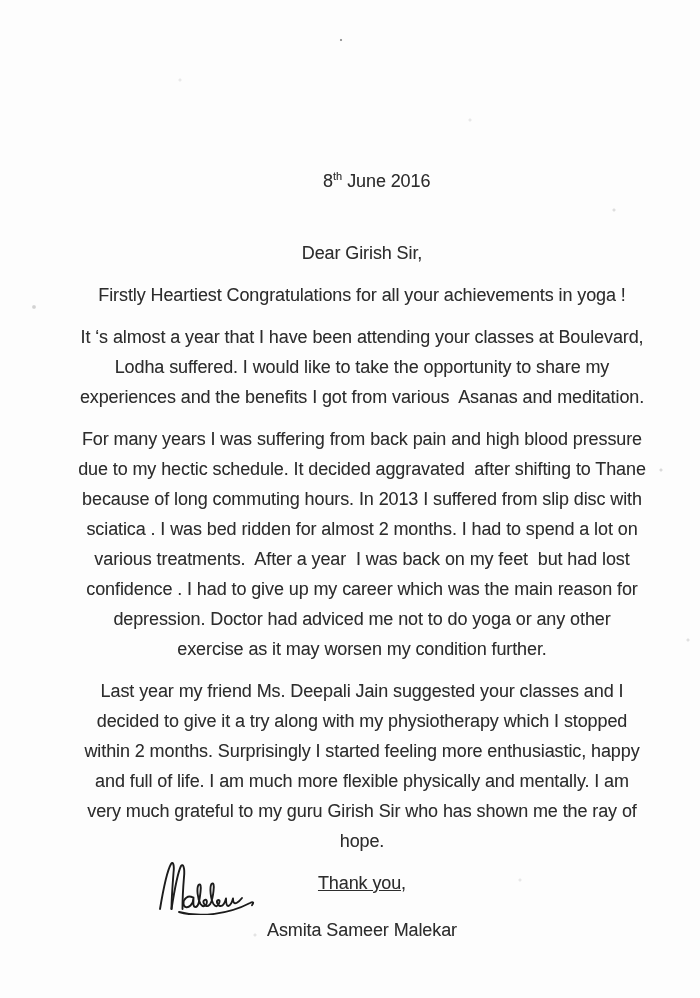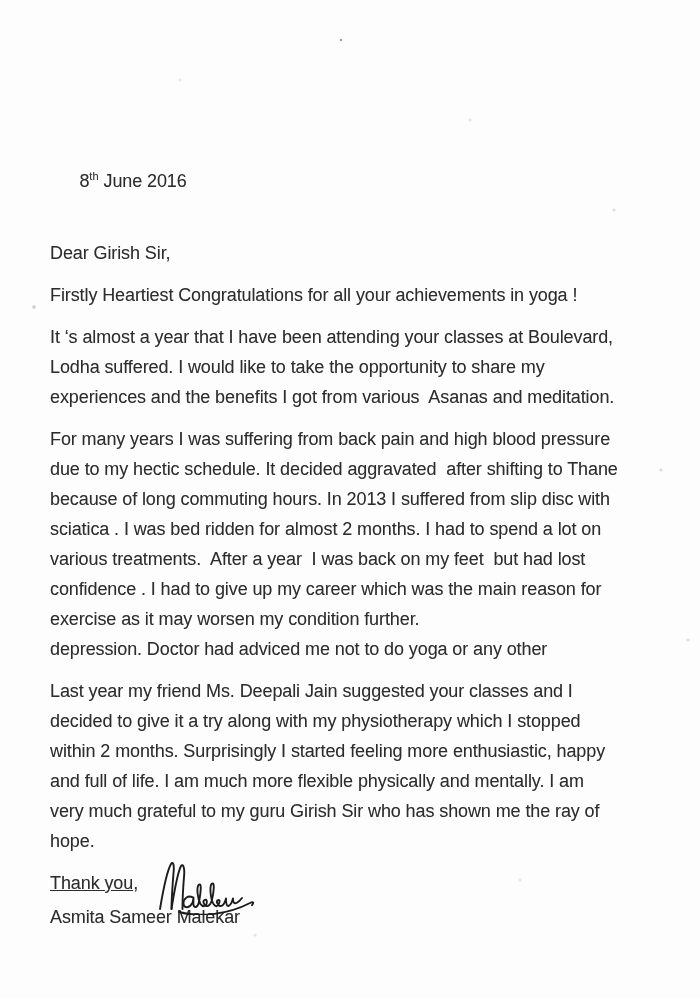--- a/index.html
+++ b/index.html
@@ -27,41 +27,42 @@
   }
   .letter {
     position: absolute;
     left: 50px;
     top: 136px;
     width: 624px;
     font-size: 18px;
     line-height: 30px;
     letter-spacing: -0.1px;
     text-shadow: 0 0 0.6px rgba(45,45,45,0.28);
+    text-align: center;
   }
   .block { margin: 0 0 12px 0; }
   .line { white-space: pre-wrap; }
   sup.ord {
     font-size: 11px;
     vertical-align: super;
     line-height: 0;
     letter-spacing: 0;
   }
   .month-year { margin-left: 5px; }
   .closing-row { position: relative; margin-top: 4px; height: 30px; text-decoration: underline; }
   .signature-wrap {
     position: absolute;
     left: 102px;
     top: -9px;
     width: 112px;
     height: 56px;
     pointer-events: none;
   }
   .signature-wrap svg { display: block; }
-  .sender { margin-top: 4px; }
+  .sender { margin-top: 17px; }
 </style>
 </head>
 <body>
 
 <div class="paper">
   <div class="letter">
 
     <div class="block line">
       <span>8</span><sup class="ord">th</sup><span class="month-year">June 2016</span>
     </div>
@@ -78,22 +79,22 @@
       <div class="line">experiences and the benefits I got from various  Asanas and meditation.</div>
     </div>
 
     <div class="block">
       <div class="line">For many years I was suffering from back pain and high blood pressure</div>
       <div class="line">due to my hectic schedule. It decided aggravated  after shifting to Thane</div>
       <div class="line">because of long commuting hours. In 2013 I suffered from slip disc with</div>
       <div class="line">sciatica . I was bed ridden for almost 2 months. I had to spend a lot on</div>
       <div class="line">various treatments.  After a year  I was back on my feet  but had lost</div>
       <div class="line">confidence . I had to give up my career which was the main reason for</div>
+      <div class="line">depression. Doctor had adviced me not to do yoga or any other</div>
       <div class="line">exercise as it may worsen my condition further.</div>
-      <div class="line">depression. Doctor had adviced me not to do yoga or any other</div>
     </div>
 
     <div class="block">
       <div class="line">Last year my friend Ms. Deepali Jain suggested your classes and I</div>
       <div class="line">decided to give it a try along with my physiotherapy which I stopped</div>
       <div class="line">within 2 months. Surprisingly I started feeling more enthusiastic, happy</div>
       <div class="line">and full of life. I am much more flexible physically and mentally. I am</div>
       <div class="line">very much grateful to my guru Girish Sir who has shown me the ray of</div>
       <div class="line">hope.</div>
     </div>

